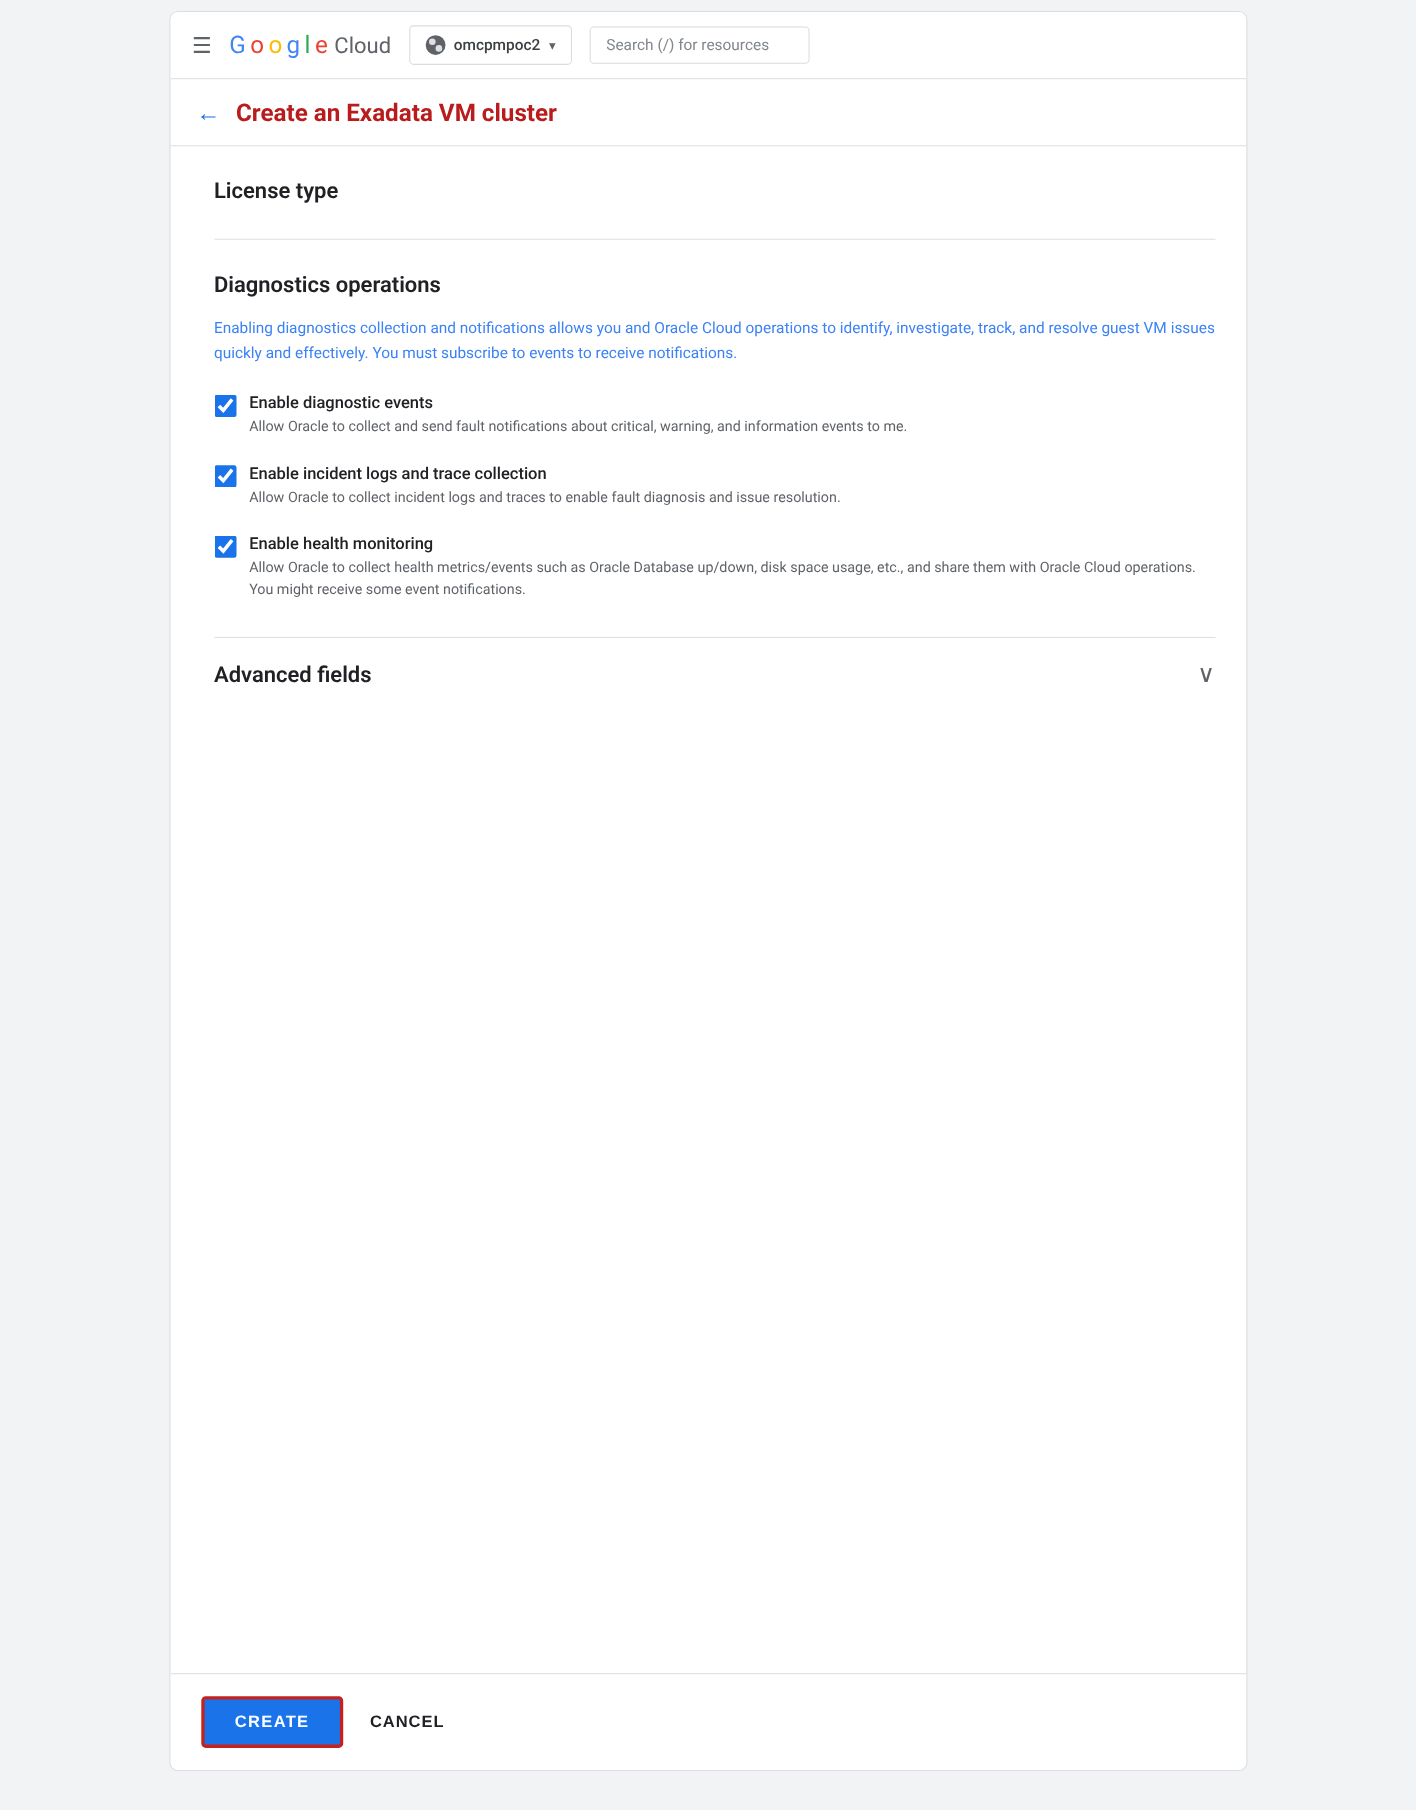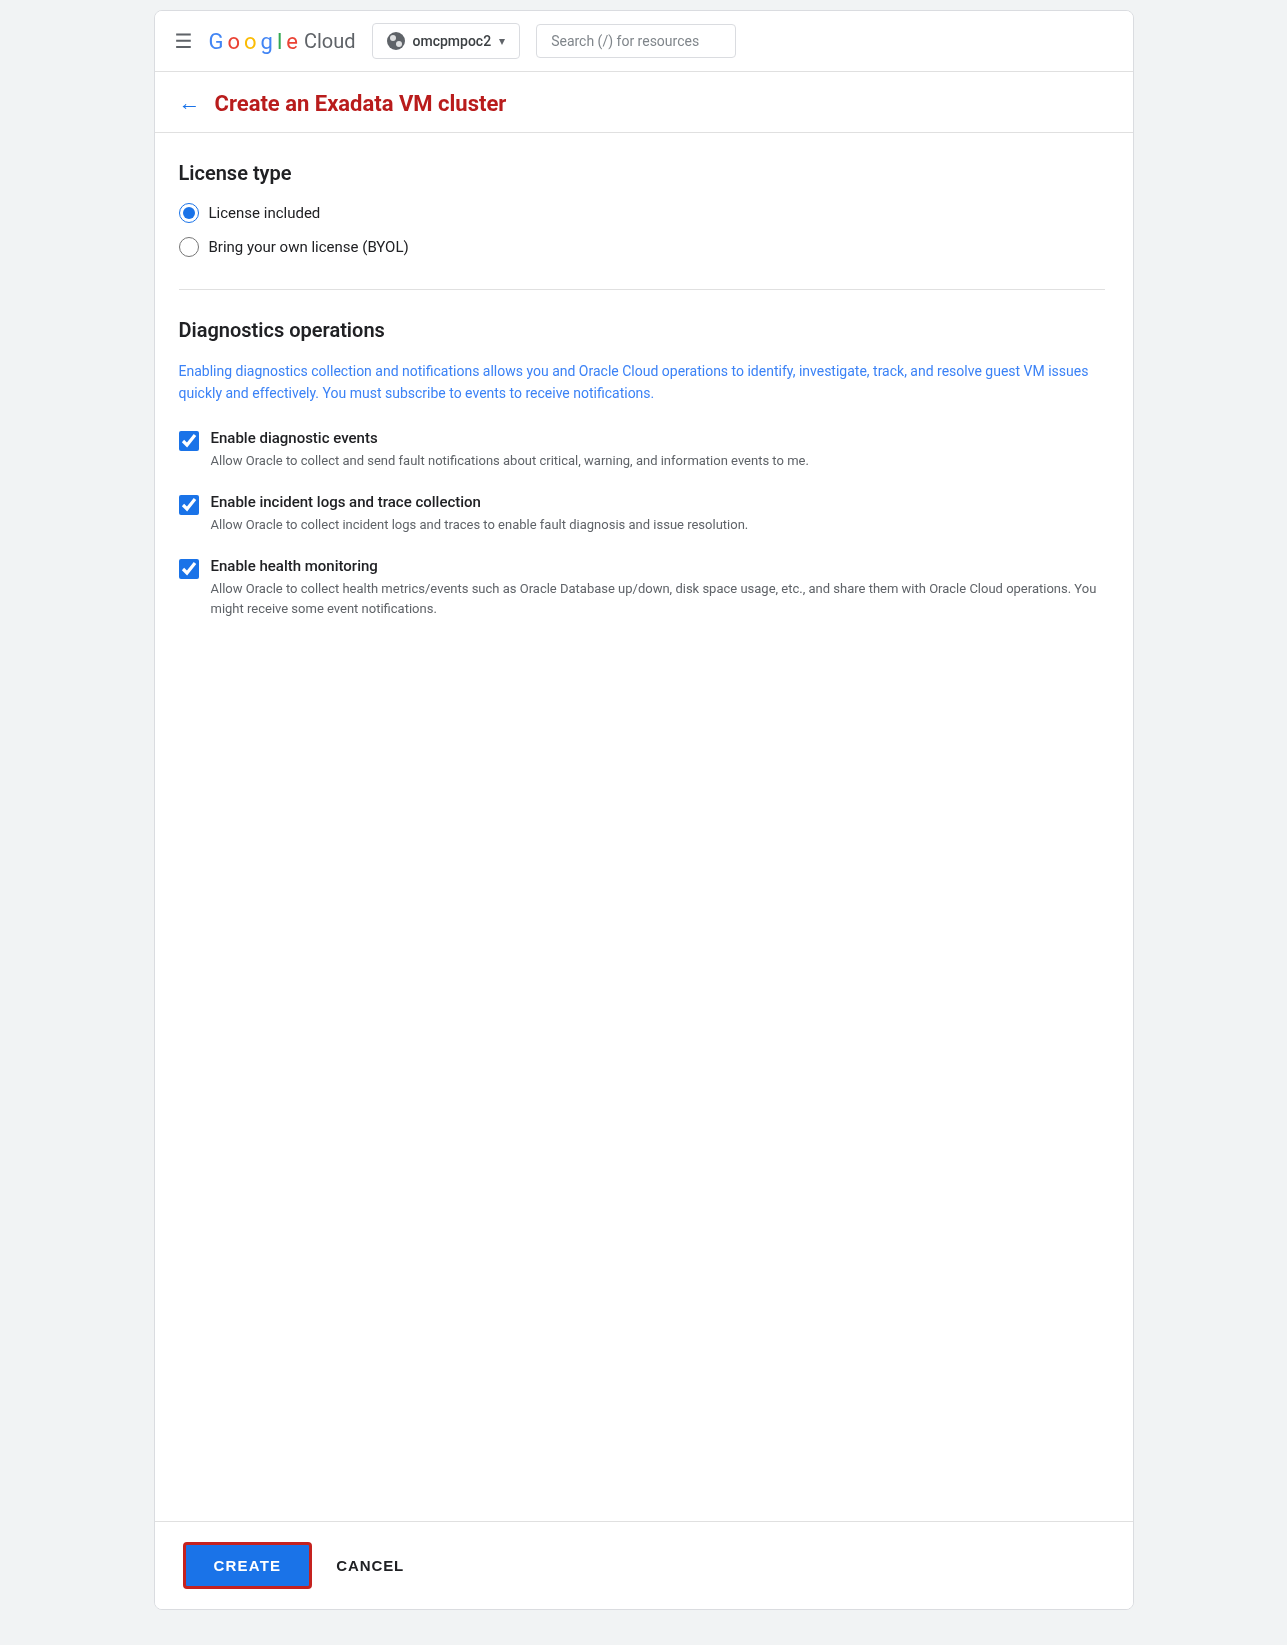--- a/index.html
+++ b/index.html
@@ -113,21 +113,21 @@
       text-decoration: none;
     }
     .page-title {
       font-size: 22px;
       font-weight: 700;
       color: #b91c1c;
     }
 
     
     .main-content {
-      padding: 28px 28px 0 24px;
+      padding: 28px 28px 0 40px;
       flex: 1;
     }
 
     
     .section-title {
       font-size: 20px;
       font-weight: 600;
       color: #202124;
       margin-bottom: 18px;
     }
@@ -293,30 +293,20 @@
 
   <div class="page-header">
     <a class="back-button" href="#">←</a>
     <h1 class="page-title">Create an Exadata VM cluster</h1>
   </div>
 
   <div class="main-content">
 
     <div class="license-section">
       <h2 class="section-title">License type</h2>
-      <div class="radio-group">
-        <label class="radio-item">
-          <input type="radio" name="license" class="radio-input" checked="" style="">
-          <span class="radio-label">License included</span>
-        </label>
-        <label class="radio-item">
-          <input type="radio" name="license" class="radio-input" style="">
-          <span class="radio-label">Bring your own license (BYOL)</span>
-        </label>
-      </div>
     </div>
 
     <div class="divider"></div>
 
     <div class="diagnostics-section">
       <h2 class="section-title">Diagnostics operations</h2>
       <p class="diagnostics-description">Enabling diagnostics collection and notifications allows you and Oracle Cloud operations to identify, investigate, track, and resolve guest VM issues quickly and effectively. You must subscribe to events to receive notifications.</p>
 
       <div class="checkbox-group">
 
@@ -340,20 +330,24 @@
           <input type="checkbox" class="checkbox-input" checked="" style="">
           <div class="checkbox-content">
             <div class="checkbox-label">Enable health monitoring</div>
             <div class="checkbox-description">Allow Oracle to collect health metrics/events such as Oracle Database up/down, disk space usage, etc., and share them with Oracle Cloud operations. You might receive some event notifications.</div>
           </div>
         </div>
 
       </div>
     </div>
 
+    <div class="advanced-section">
+      <h2 class="advanced-title">Advanced fields</h2>
+      <span class="chevron-down-icon">∨</span>
+    </div>
 
   </div>
 
   <div class="footer">
     <button class="create-button">CREATE</button>
     <button class="cancel-button">CANCEL</button>
   </div>
 
 </div>
 

